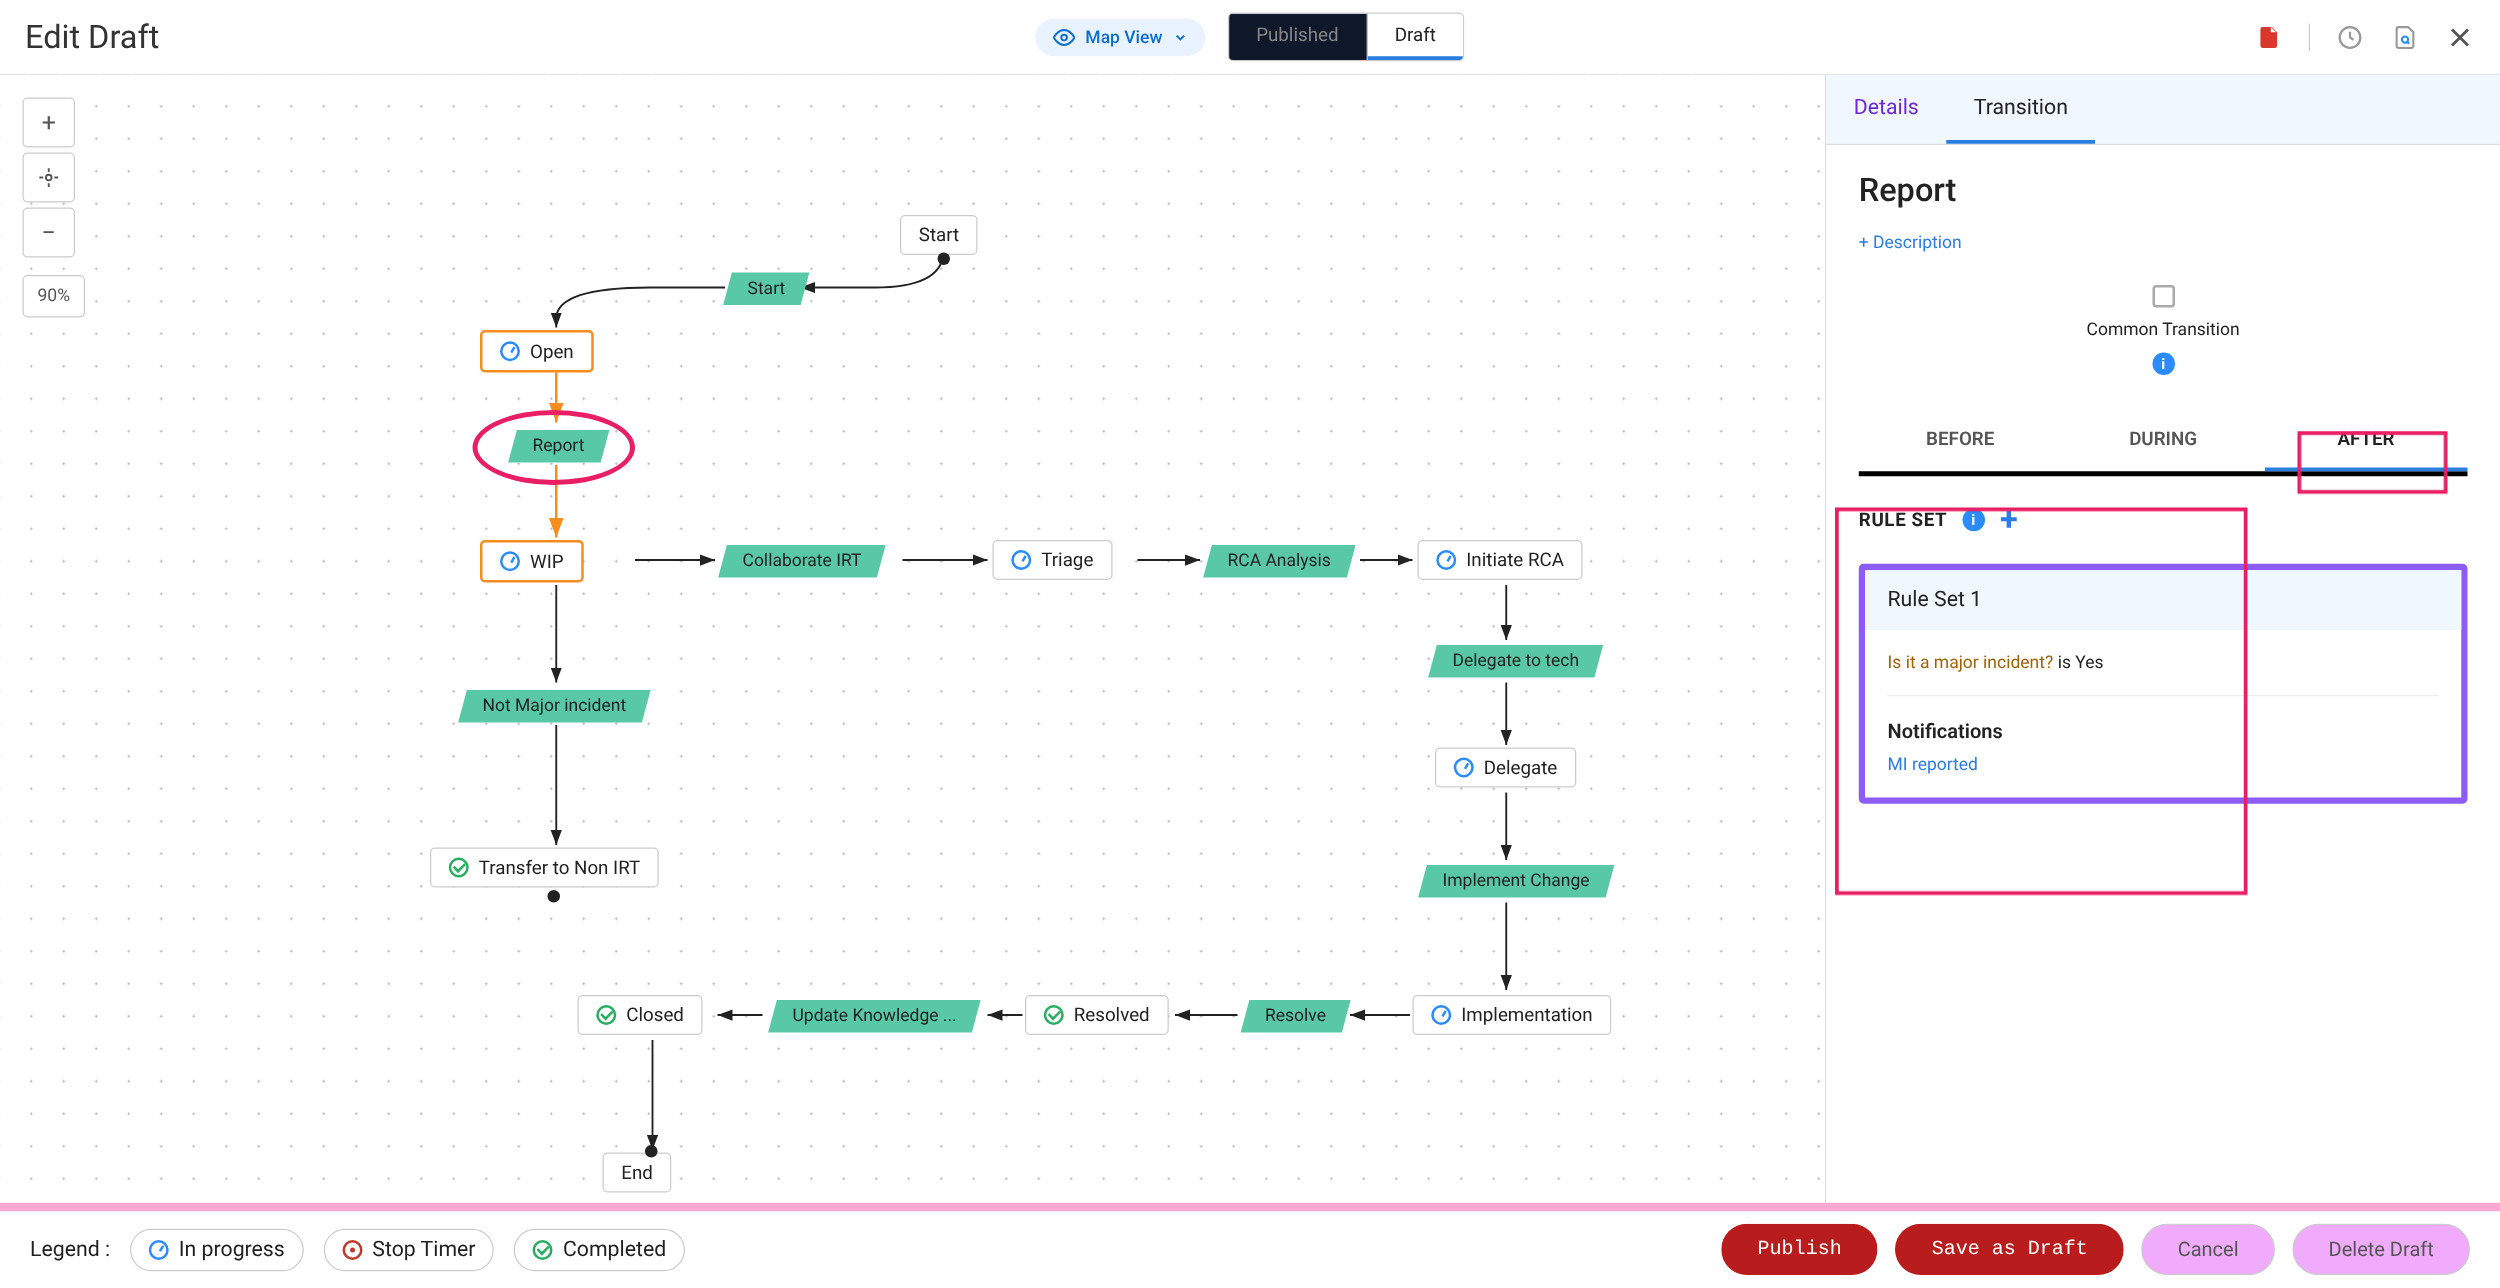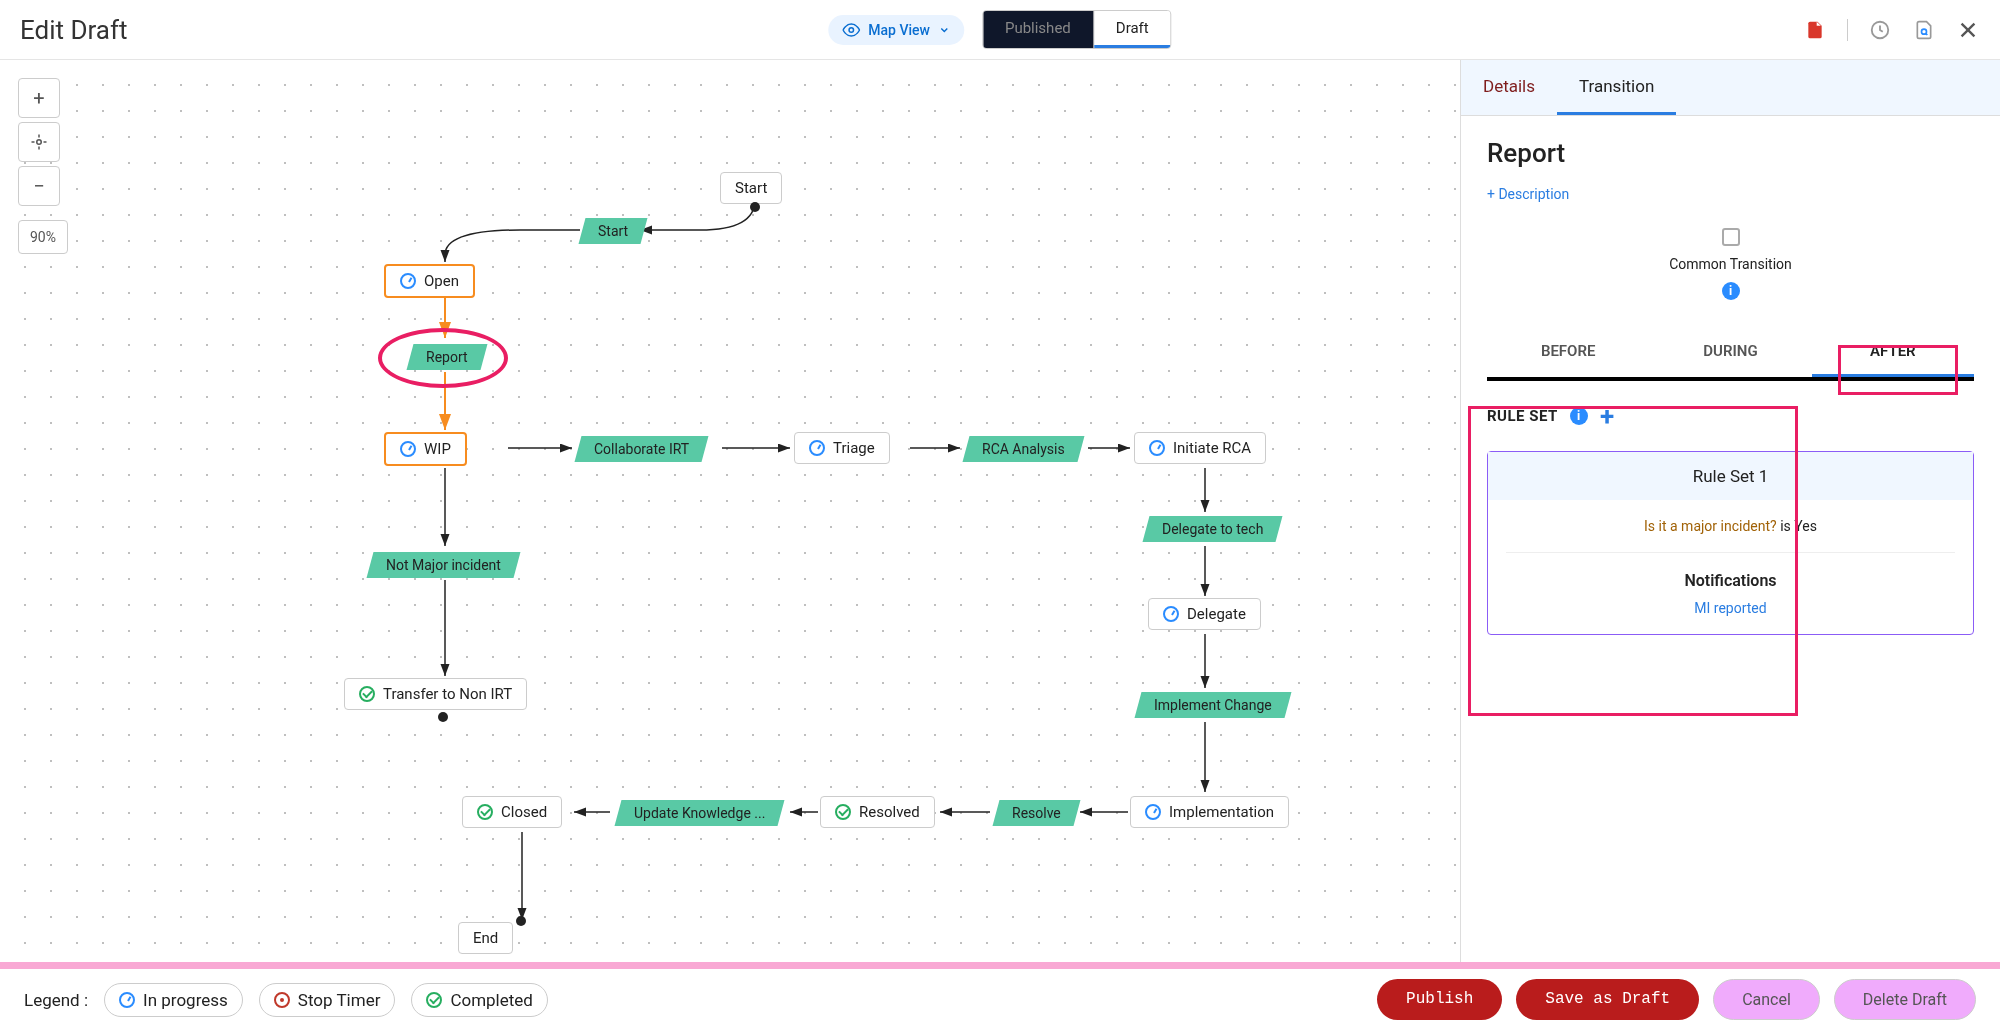--- a/index.html
+++ b/index.html
@@ -44,35 +44,35 @@
 .ico-prog { width: 16px; height: 16px; border: 2px solid #2a8cff; border-radius: 50%; position: relative; }
 .ico-prog::after { content: ""; position: absolute; left: 6px; top: 2px; width: 2px; height: 5px; background: #2a8cff; transform-origin: bottom; transform: rotate(30deg); }
 .ico-comp { width: 16px; height: 16px; border: 2px solid #27ae60; border-radius: 50%; display: flex; align-items: center; justify-content: center; }
 .ico-comp::after { content: ""; width: 7px; height: 4px; border-left: 2px solid #27ae60; border-bottom: 2px solid #27ae60; transform: rotate(-45deg); margin-top: -2px; }
 .ico-stop { width: 16px; height: 16px; border: 2px solid #c0392b; border-radius: 50%; position: relative; }
 .ico-stop::after { content: ""; position: absolute; left: 4px; top: 4px; width: 4px; height: 4px; background: #c0392b; border-radius: 50%; }
 
 
 .panel { width: 540px; border-left: 1px solid #ddd; background: #fff; display: flex; flex-direction: column; }
 .ptabs { display: flex; background: #f0f7ff; border-bottom: 1px solid #ddd; }
-.ptab { padding: 16px 22px; font-size: 17px; color: #7f1d1d; cursor: pointer; }
+.ptab { padding: 16px 22px; font-size: 17px; color: #6d28d9; cursor: pointer; }
 .ptab.active { color: #222; border-bottom: 3px solid #2a7de1; }
 .pbody { padding: 22px 26px; }
 .pbody h2 { font-size: 26px; font-weight: 500; margin-bottom: 18px; }
 .link { color: #2a7de1; cursor: pointer; }
 .chkrow { display: flex; align-items: center; gap: 10px; margin-top: 14px; flex-direction: column; }
 .chkbox { width: 18px; height: 18px; border: 2px solid #aaa; border-radius: 3px; cursor: pointer; }
 .info-ico { width: 18px; height: 18px; background: #2a8cff; color: #fff; border-radius: 50%; display: flex; align-items: center; justify-content: center; font-size: 12px; font-weight: bold; }
 .subtabs { display: flex; border-bottom: 4px solid #000000; margin-top: 28px; }
 .subtab { flex: 1; text-align: center; padding: 14px 0; font-weight: 600; font-size: 15px; color: #555; cursor: pointer; }
 .subtab.active { color: #222; border-bottom: 3px solid #2a7de1; }
 .ruleset { padding: 22px 0; }
 .ruleset-hdr { display: flex; align-items: center; gap: 12px; font-weight: 700; font-size: 15px; letter-spacing: 0.5px; }
 .plus { color: #2a7de1; font-size: 26px; cursor: pointer; line-height: 1; }
-.rulecard { margin-top: 22px; border: 1px solid #8b5cf6; border-radius: 4px; text-align: center; }
+.rulecard { margin-top: 22px; border: 5px solid #8b5cf6; border-radius: 4px; }
 .rulecard .rh { background: #f0f7ff; padding: 14px 18px; font-size: 17px; }
 .rulecard .rb { padding: 18px; }
 .cond-q { color: #a16207; }
 .sep { border-top: 1px solid #eee; margin: 18px 0; }
 .ntitle { font-weight: 600; font-size: 16px; margin-bottom: 10px; }
 
 
 .footer { height: 68px; display: flex; align-items: center; padding: 0 24px; border-top: 7px solid #f9a8d4; }
 .legend { display: flex; align-items: center; gap: 16px; font-size: 17px; }
 .legend .pill { display: flex; align-items: center; gap: 8px; border: 1px solid #ccc; border-radius: 20px; padding: 6px 14px; }
@@ -235,21 +235,21 @@
           <span>Closed</span>
         </div>
       <div class="node" style="left:820px;top:736px;">
           <span class="ico-comp"></span>
           <span>Resolved</span>
         </div>
       <div class="node" style="left:1130px;top:736px;">
           <span class="ico-prog"></span>
           <span>Implementation</span>
         </div>
-      <div class="node" style="left:458px;top:862px;">
+      <div class="node" style="left:482px;top:862px;">
           <span>End</span>
         </div>
       <div class="ball-end" style="left:516px;top:856px;"></div>
 
       <div class="trans" style="left:582px;top:158px;"><span>Start</span></div>
       <div class="trans" style="left:410px;top:284px;"><span>Report</span></div>
       <div class="trans" style="left:578px;top:376px;"><span>Collaborate IRT</span></div>
       <div class="trans" style="left:966px;top:376px;"><span>RCA Analysis</span></div>
       <div class="trans" style="left:1146px;top:456px;"><span>Delegate to tech</span></div>
       <div class="trans" style="left:370px;top:492px;"><span>Not Major incident</span></div>

